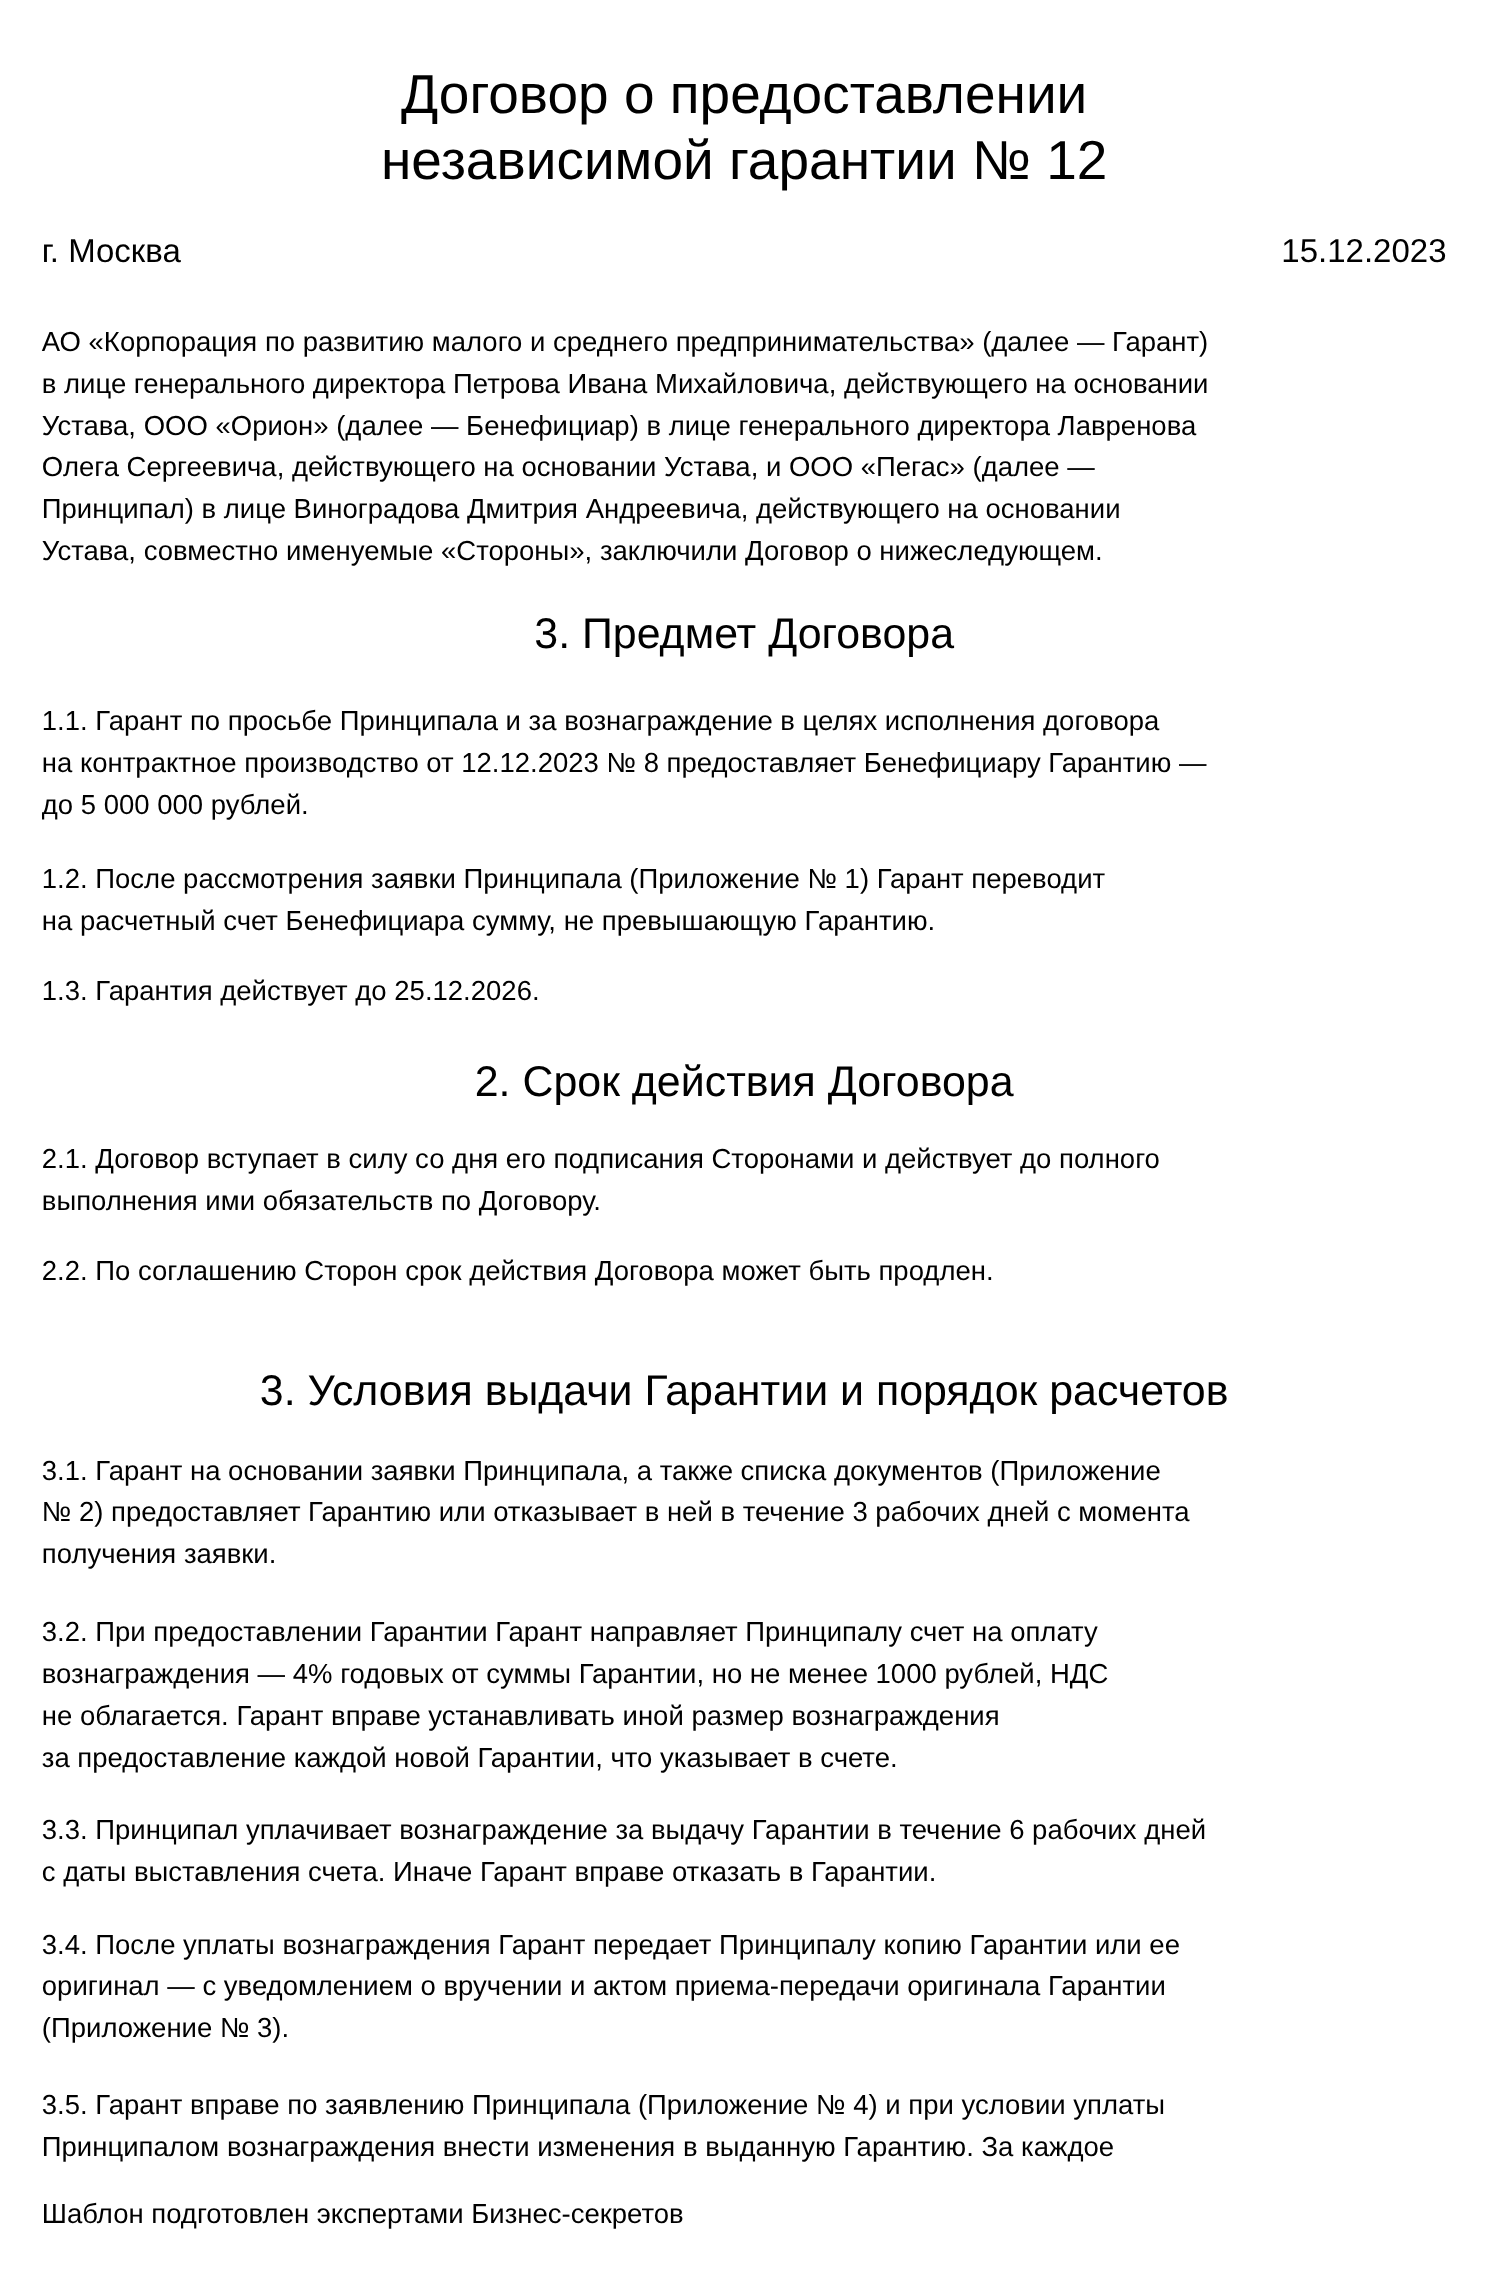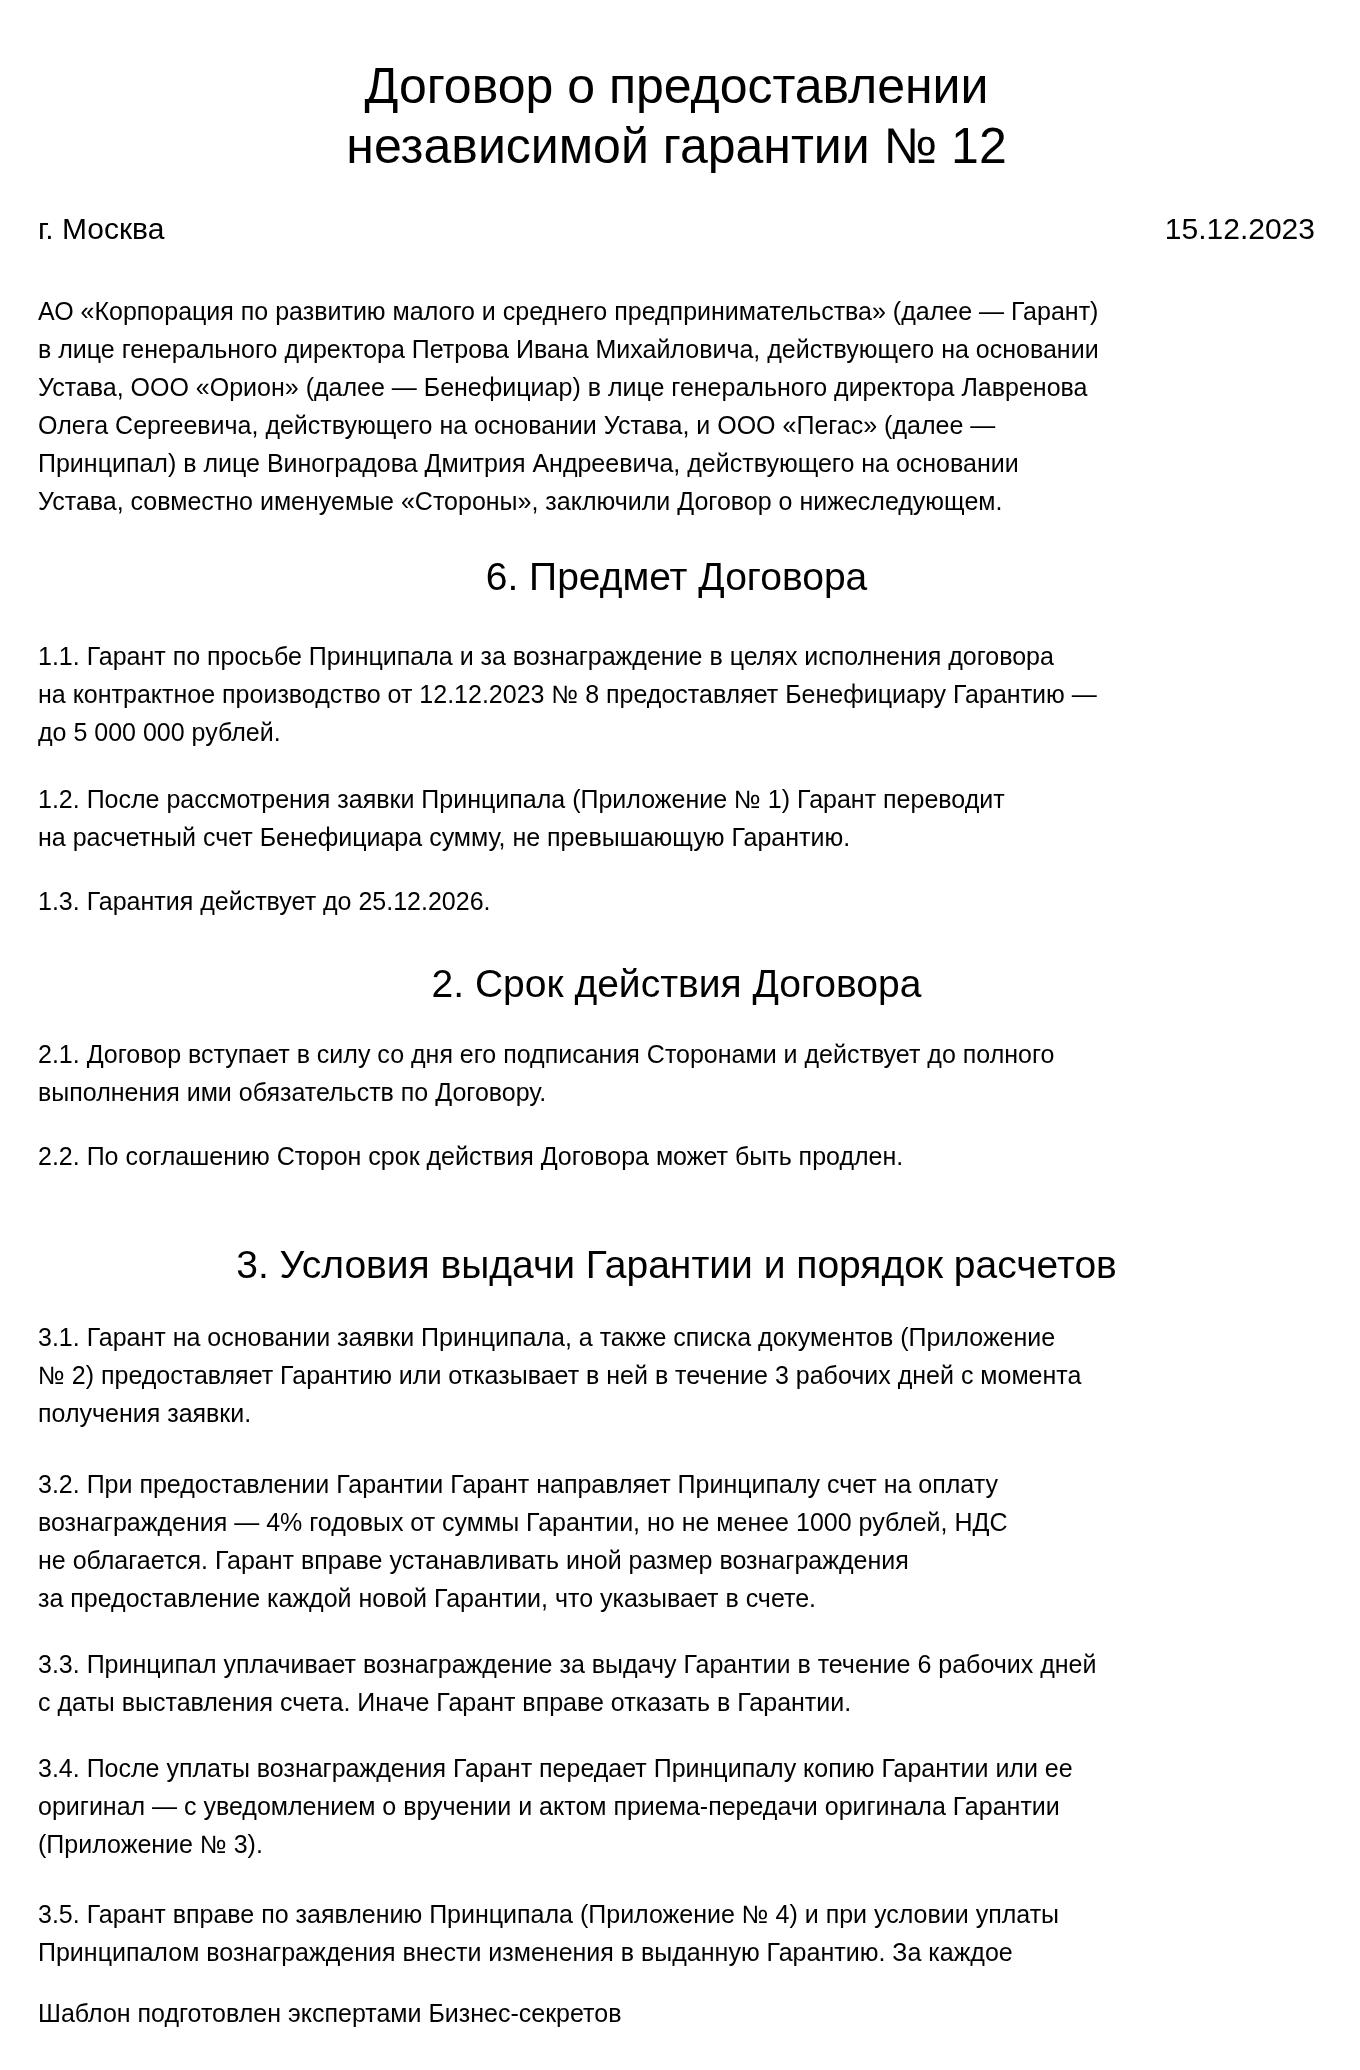--- a/index.html
+++ b/index.html
@@ -70,21 +70,21 @@
     <span>15.12.2023</span>
   </div>
 
   <p class="para" style="margin-top:44px">АО «Корпорация по развитию малого и среднего предпринимательства» (далее — Гарант)
 в лице генерального директора Петрова Ивана Михайловича, действующего на основании
 Устава, ООО «Орион» (далее — Бенефициар) в лице генерального директора Лавренова
 Олега Сергеевича, действующего на основании Устава, и ООО «Пегас» (далее —
 Принципал) в лице Виноградова Дмитрия Андреевича, действующего на основании
 Устава, совместно именуемые «Стороны», заключили Договор о нижеследующем.</p>
 
-  <h2 class="heading" style="margin-top:33px">6. Предмет Договора</h2>
+  <h2 class="heading" style="margin-top:33px">3. Предмет Договора</h2>
 
   <p class="para" style="margin-top:36px">1.1. Гарант по просьбе Принципала и за вознаграждение в целях исполнения договора
 на контрактное производство от 12.12.2023 № 8 предоставляет Бенефициару Гарантию —
 до 5 000 000 рублей.</p>
 
   <p class="para" style="margin-top:29px">1.2. После рассмотрения заявки Принципала (Приложение № 1) Гарант переводит
 на расчетный счет Бенефициара сумму, не превышающую Гарантию.</p>
 
   <p class="para" style="margin-top:26px">1.3. Гарантия действует до 25.12.2026.</p>
 

